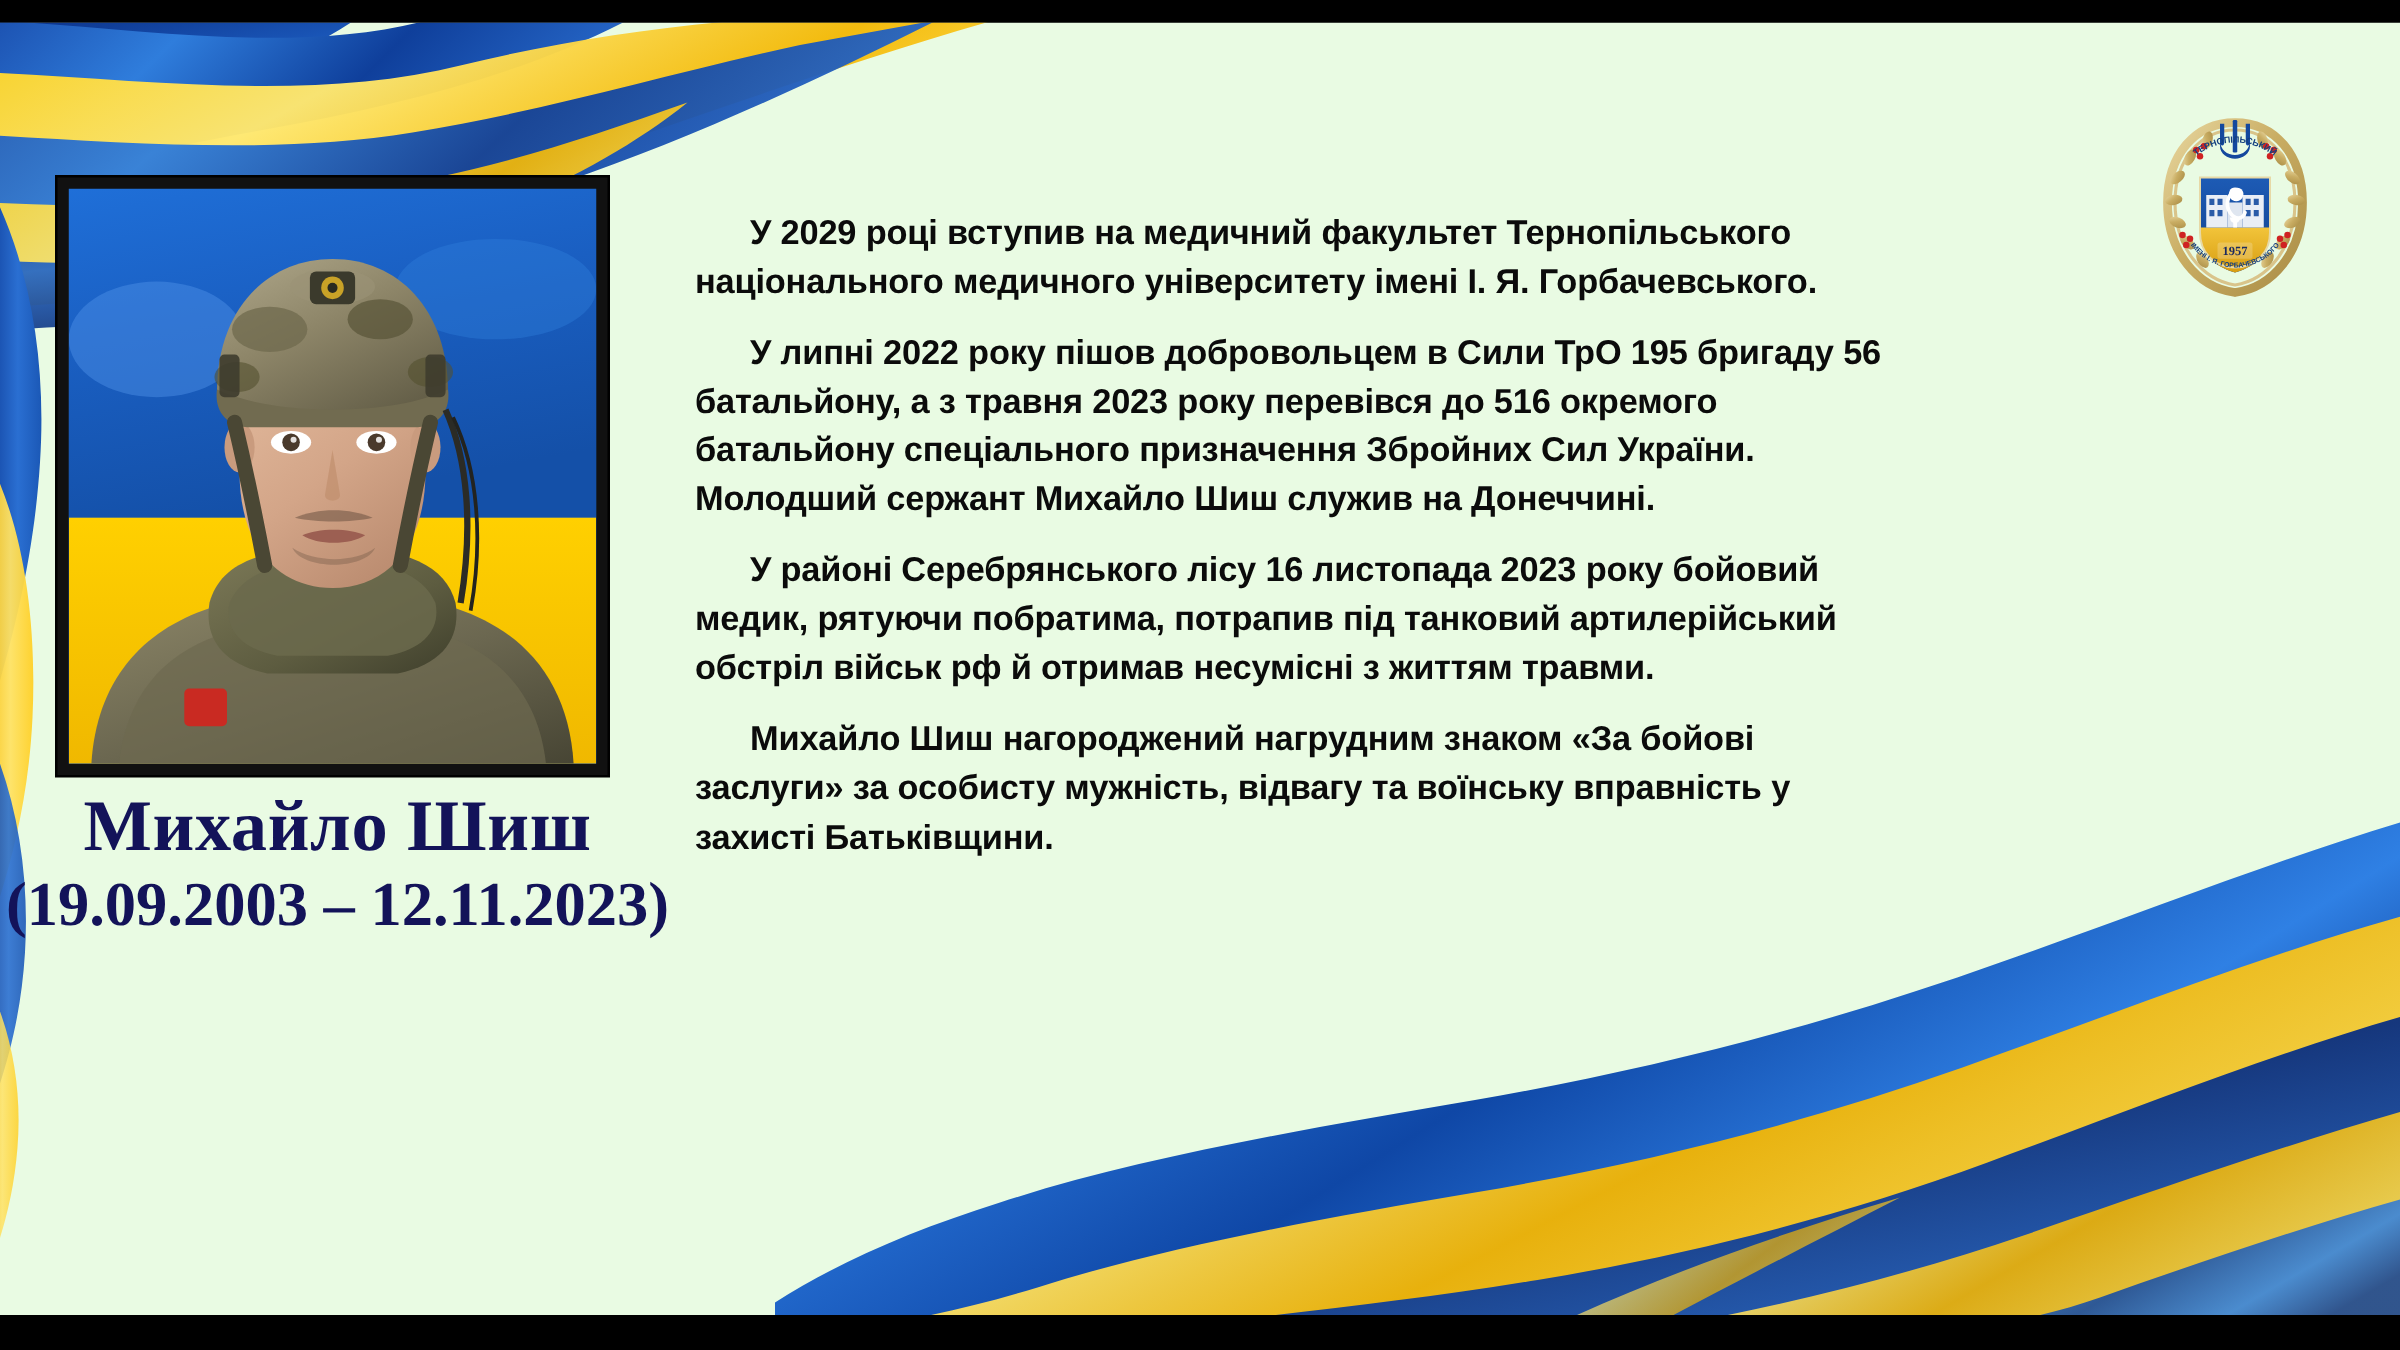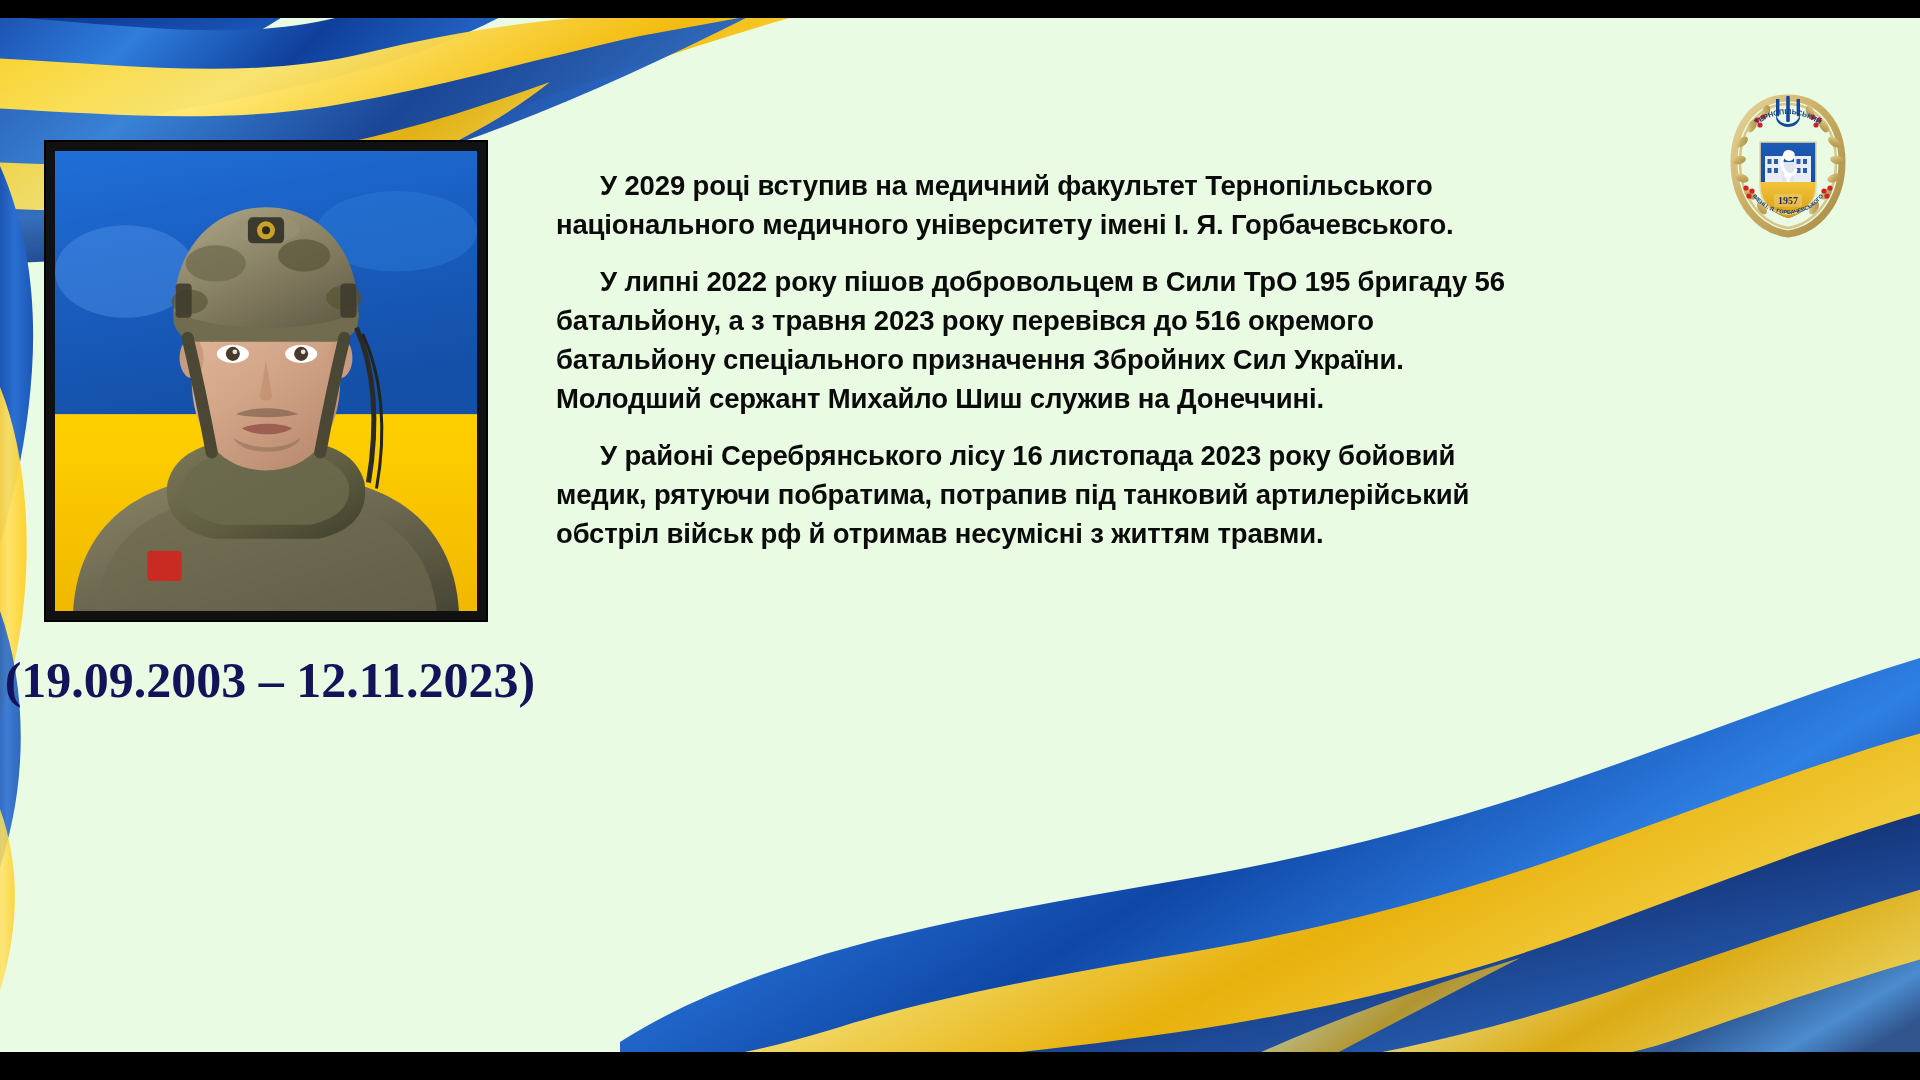--- a/index.html
+++ b/index.html
@@ -84,21 +84,21 @@
     letter-spacing: 0.5px;
     color: #131359;
     margin: 0;
   }
   #soldier-dates {
     font-family: "Liberation Serif", serif;
     font-weight: bold;
     font-size: 50px;
     line-height: 1.12;
     color: #131359;
-    margin: 22px 0 0 0;
+    margin: 2px 0 0 0;
   }
 
   
   #emblem {
     position: absolute;
     right: 66px;
     top: 72px;
     width: 132px;
     height: 148px;
   }
@@ -295,20 +295,21 @@
           <path d="M132,186 C142,228 150,268 156,300" stroke="#4a4734" stroke-width="12" fill="none" stroke-linecap="round"></path>
           <path d="M288,186 C278,228 270,268 264,300" stroke="#4a4734" stroke-width="12" fill="none" stroke-linecap="round"></path>
 
           <path d="M300,176 C318,216 322,270 312,330" stroke="#2b2b26" stroke-width="5" fill="none"></path>
           <path d="M306,182 C326,224 330,280 320,336" stroke="#23231f" stroke-width="3" fill="none"></path>
         </svg>
       </div>
     </div>
 
     <div id="name-block">
+      <div id="soldier-name">Михайло Шиш</div>
       <div id="soldier-dates">(19.09.2003 – 12.11.2023)</div>
     </div>
 
     <svg id="emblem" viewBox="0 0 132 148">
       <defs>
         <linearGradient id="goldWr" x1="0" y1="0" x2="1" y2="1">
           <stop offset="0%" stop-color="#e8d7a0"></stop>
           <stop offset="45%" stop-color="#c9ad63"></stop>
           <stop offset="100%" stop-color="#a98c45"></stop>
         </linearGradient>
@@ -403,20 +404,21 @@
       </text>
       <text font-family="Liberation Sans, sans-serif" font-size="5.6" font-weight="bold" fill="#15407f">
         <textPath href="#arcBottom" startOffset="50%" text-anchor="middle">ІМЕНІ І. Я. ГОРБАЧЕВСЬКОГО</textPath>
       </text>
     </svg>
 
     <div id="bio">
       <p>У 2029 році вступив на медичний факультет Тернопільського національного медичного університету імені І. Я. Горбачевського.</p>
       <p>У липні 2022 року пішов добровольцем в Сили ТрО 195 бригаду 56 батальйону, а з травня 2023 року перевівся до 516 окремого батальйону спеціального призначення Збройних Сил України. Молодший сержант Михайло Шиш служив на Донеччині.</p>
       <p>У районі Серебрянського лісу 16 листопада 2023 року бойовий медик, рятуючи побратима, потрапив під танковий артилерійський обстріл військ рф й отримав несумісні з життям травми.</p>
+      <p>Михайло Шиш нагороджений нагрудним знаком «За бойові заслуги» за особисту мужність, відвагу та воїнську вправність у захисті Батьківщини.</p>
     </div>
 
   </div>
 
   <div class="letterbox top"></div>
   <div class="letterbox bottom"></div>
 
 </div>
 
 </body></html>

